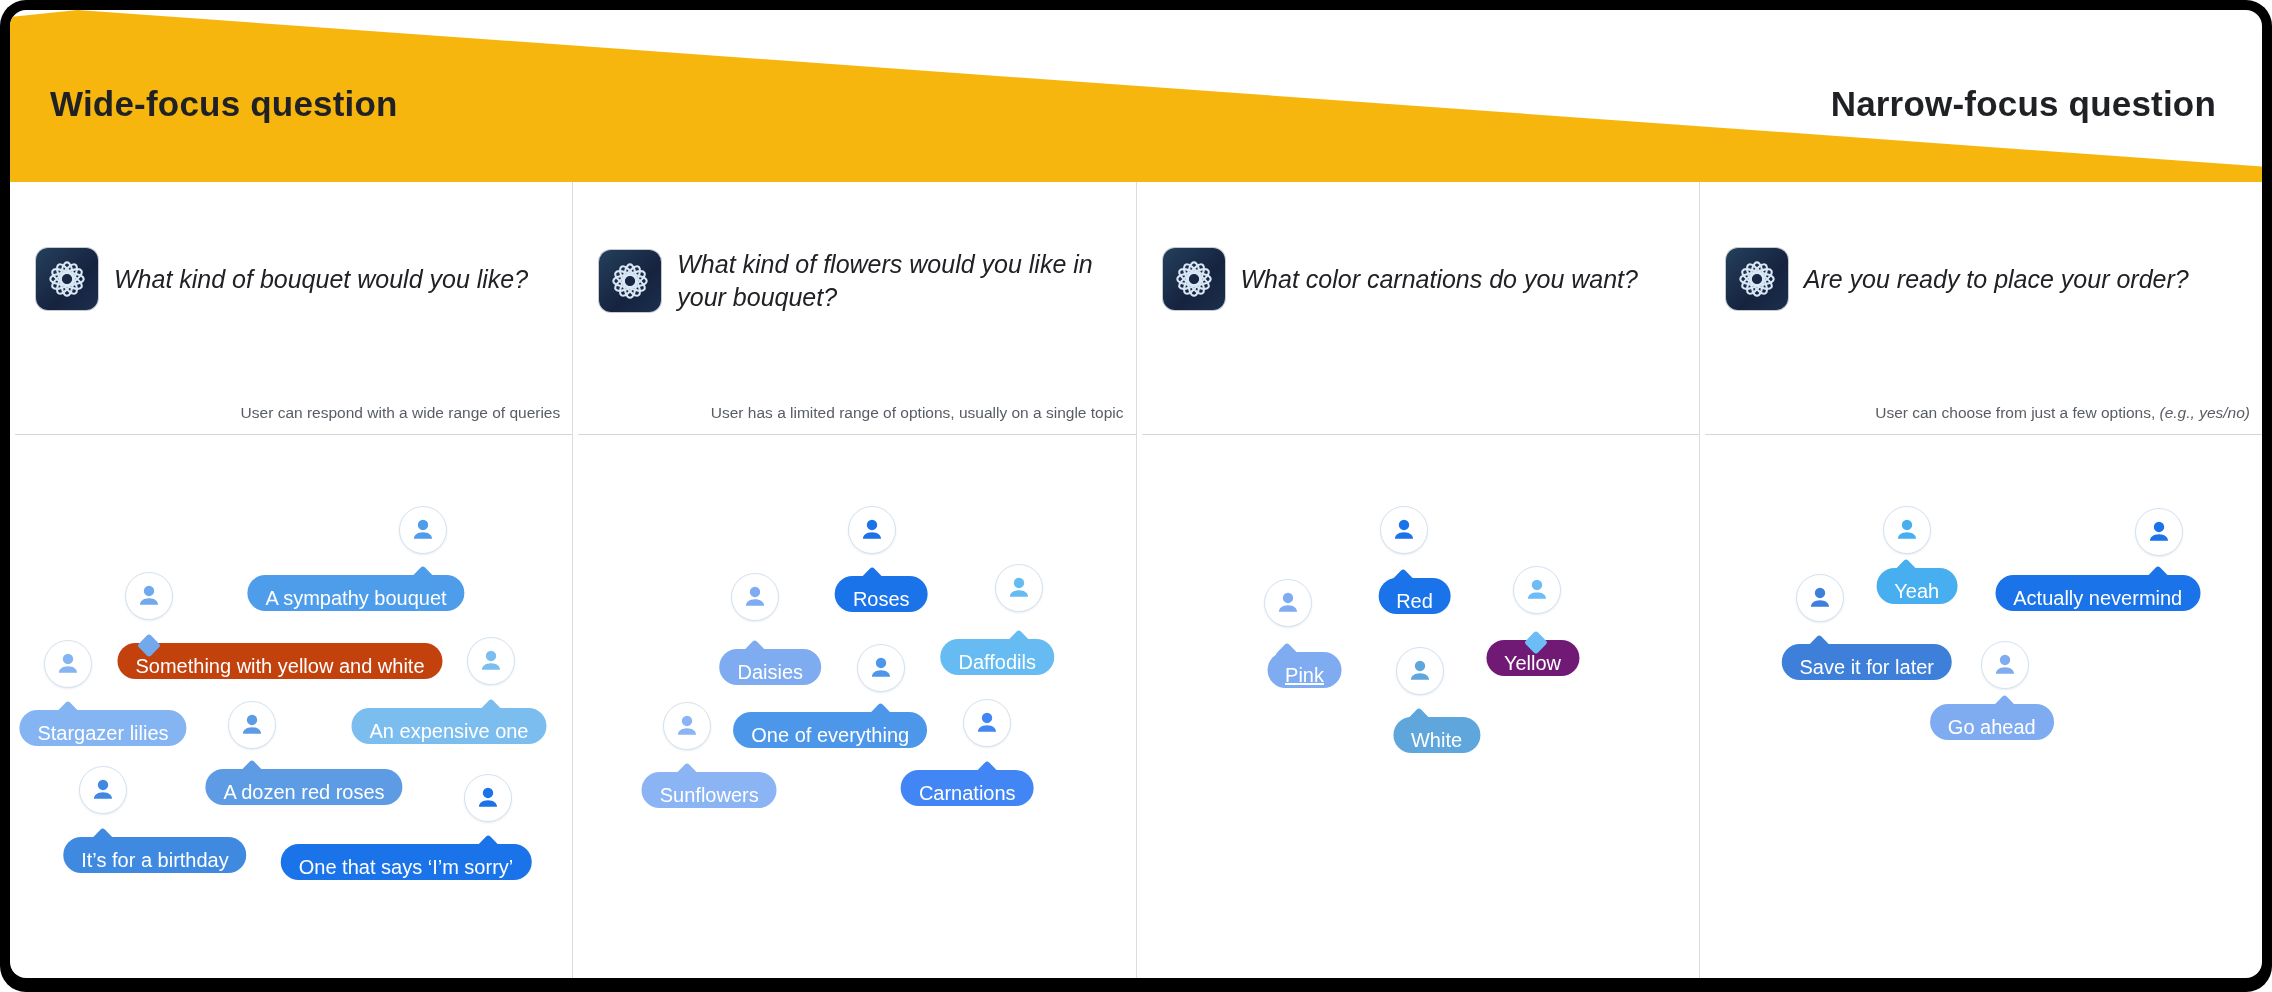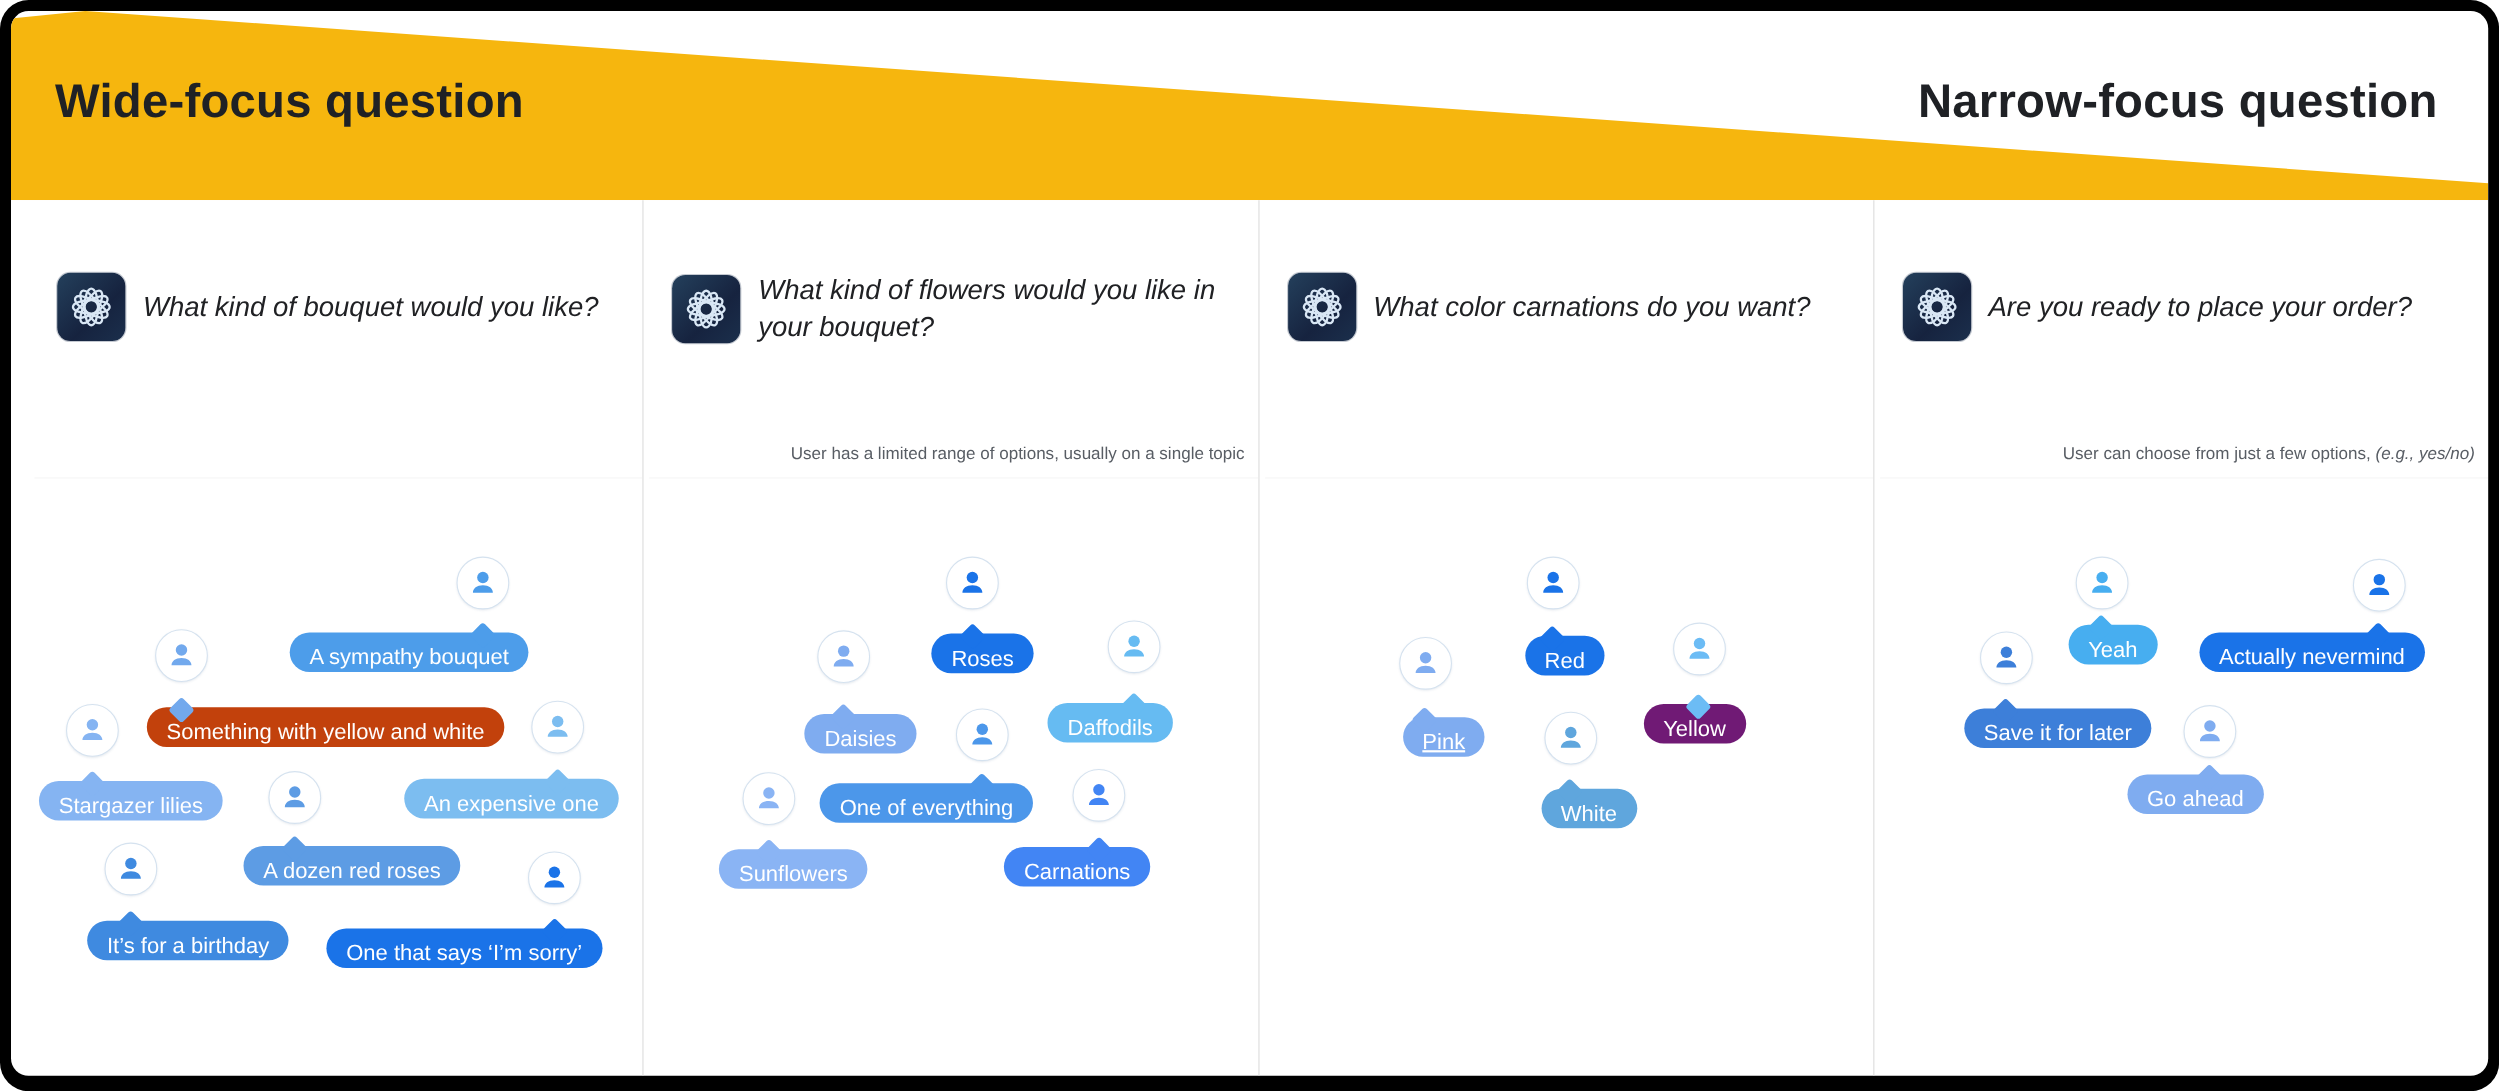--- a/index.html
+++ b/index.html
@@ -12,27 +12,27 @@
     position:absolute;left:10px;right:10px;top:10px;bottom:14px;
     background:#fff;border-radius:16px;overflow:hidden;
   }
   
   .banner{position:absolute;left:0;right:0;top:0;height:172px;}
   .wedge{
     position:absolute;inset:0;background:#F6B60E;
     clip-path:polygon(0 4%,3% 0,100% 91%,100% 100%,0 100%);
   }
   .banner-label{
-    position:absolute;top:58px;font-size:43px;font-weight:bold;color:#1F2125;
+    position:absolute;top:74px;font-size:35px;font-weight:bold;color:#1F2125;
     letter-spacing:.2px;white-space:nowrap;
   }
   .banner-label.left{left:40px;}
   .banner-label.right{right:46px;}
   
-  .columns{position:absolute;left:0;right:0;top:172px;bottom:0;display:flex;padding-left:16px;}
+  .columns{position:absolute;left:0;right:0;top:172px;bottom:0;display:flex;}
   .column{flex:1 1 0;position:relative;border-right:1px solid #dcdcdc;}
   .column:last-child{border-right:none;}
   .qa-row{
     position:absolute;top:66px;left:26px;right:14px;
     display:flex;align-items:center;gap:16px;
   }
   .bot-avatar{
     width:62px;height:62px;border-radius:12px;flex:none;
     background:linear-gradient(135deg,#24405c 0%,#16233f 60%,#1b2f4c 100%);
     display:flex;align-items:center;justify-content:center;
@@ -87,20 +87,21 @@
       <ellipse cx="12" cy="12" rx="3.2" ry="8.7" transform="rotate(30 12 12)"></ellipse>
       <ellipse cx="12" cy="12" rx="3.2" ry="8.7" transform="rotate(60 12 12)"></ellipse>
       <ellipse cx="12" cy="12" rx="3.2" ry="8.7" transform="rotate(90 12 12)"></ellipse>
       <ellipse cx="12" cy="12" rx="3.2" ry="8.7" transform="rotate(120 12 12)"></ellipse>
       <ellipse cx="12" cy="12" rx="3.2" ry="8.7" transform="rotate(150 12 12)"></ellipse>
     </g>
   </svg>
           </div>
       <div class="question">What kind of bouquet would you like?</div>
     </div>
+    <div class="caption"><span class="cap-main">User can respond with a wide range of queries</span><span class="cap-em"></span></div>
     <div class="cap-line"></div>
     <div class="bubble-field">
           <div class="user-avatar" style="left: 389px; top: 324px;">
             <svg viewBox="0 0 24 24" width="32" height="32">
     <circle cx="12" cy="8.2" r="3.9" fill="#4D9DEA"></circle>
     <path d="M12 13.6c-4.1 0-6.8 2.1-6.8 5h13.6c0-2.9-2.7-5-6.8-5z" fill="#4D9DEA"></path>
   </svg>
           </div>
           <div class="bubble" style="background: rgb(77, 157, 234); left: 346px; top: 411px;">A sympathy bouquet<div class="tail" style="background: rgb(77, 157, 234); left: 166.5px; top: -6px;"></div></div>
           <div class="user-avatar" style="left: 115px; top: 390px;">

